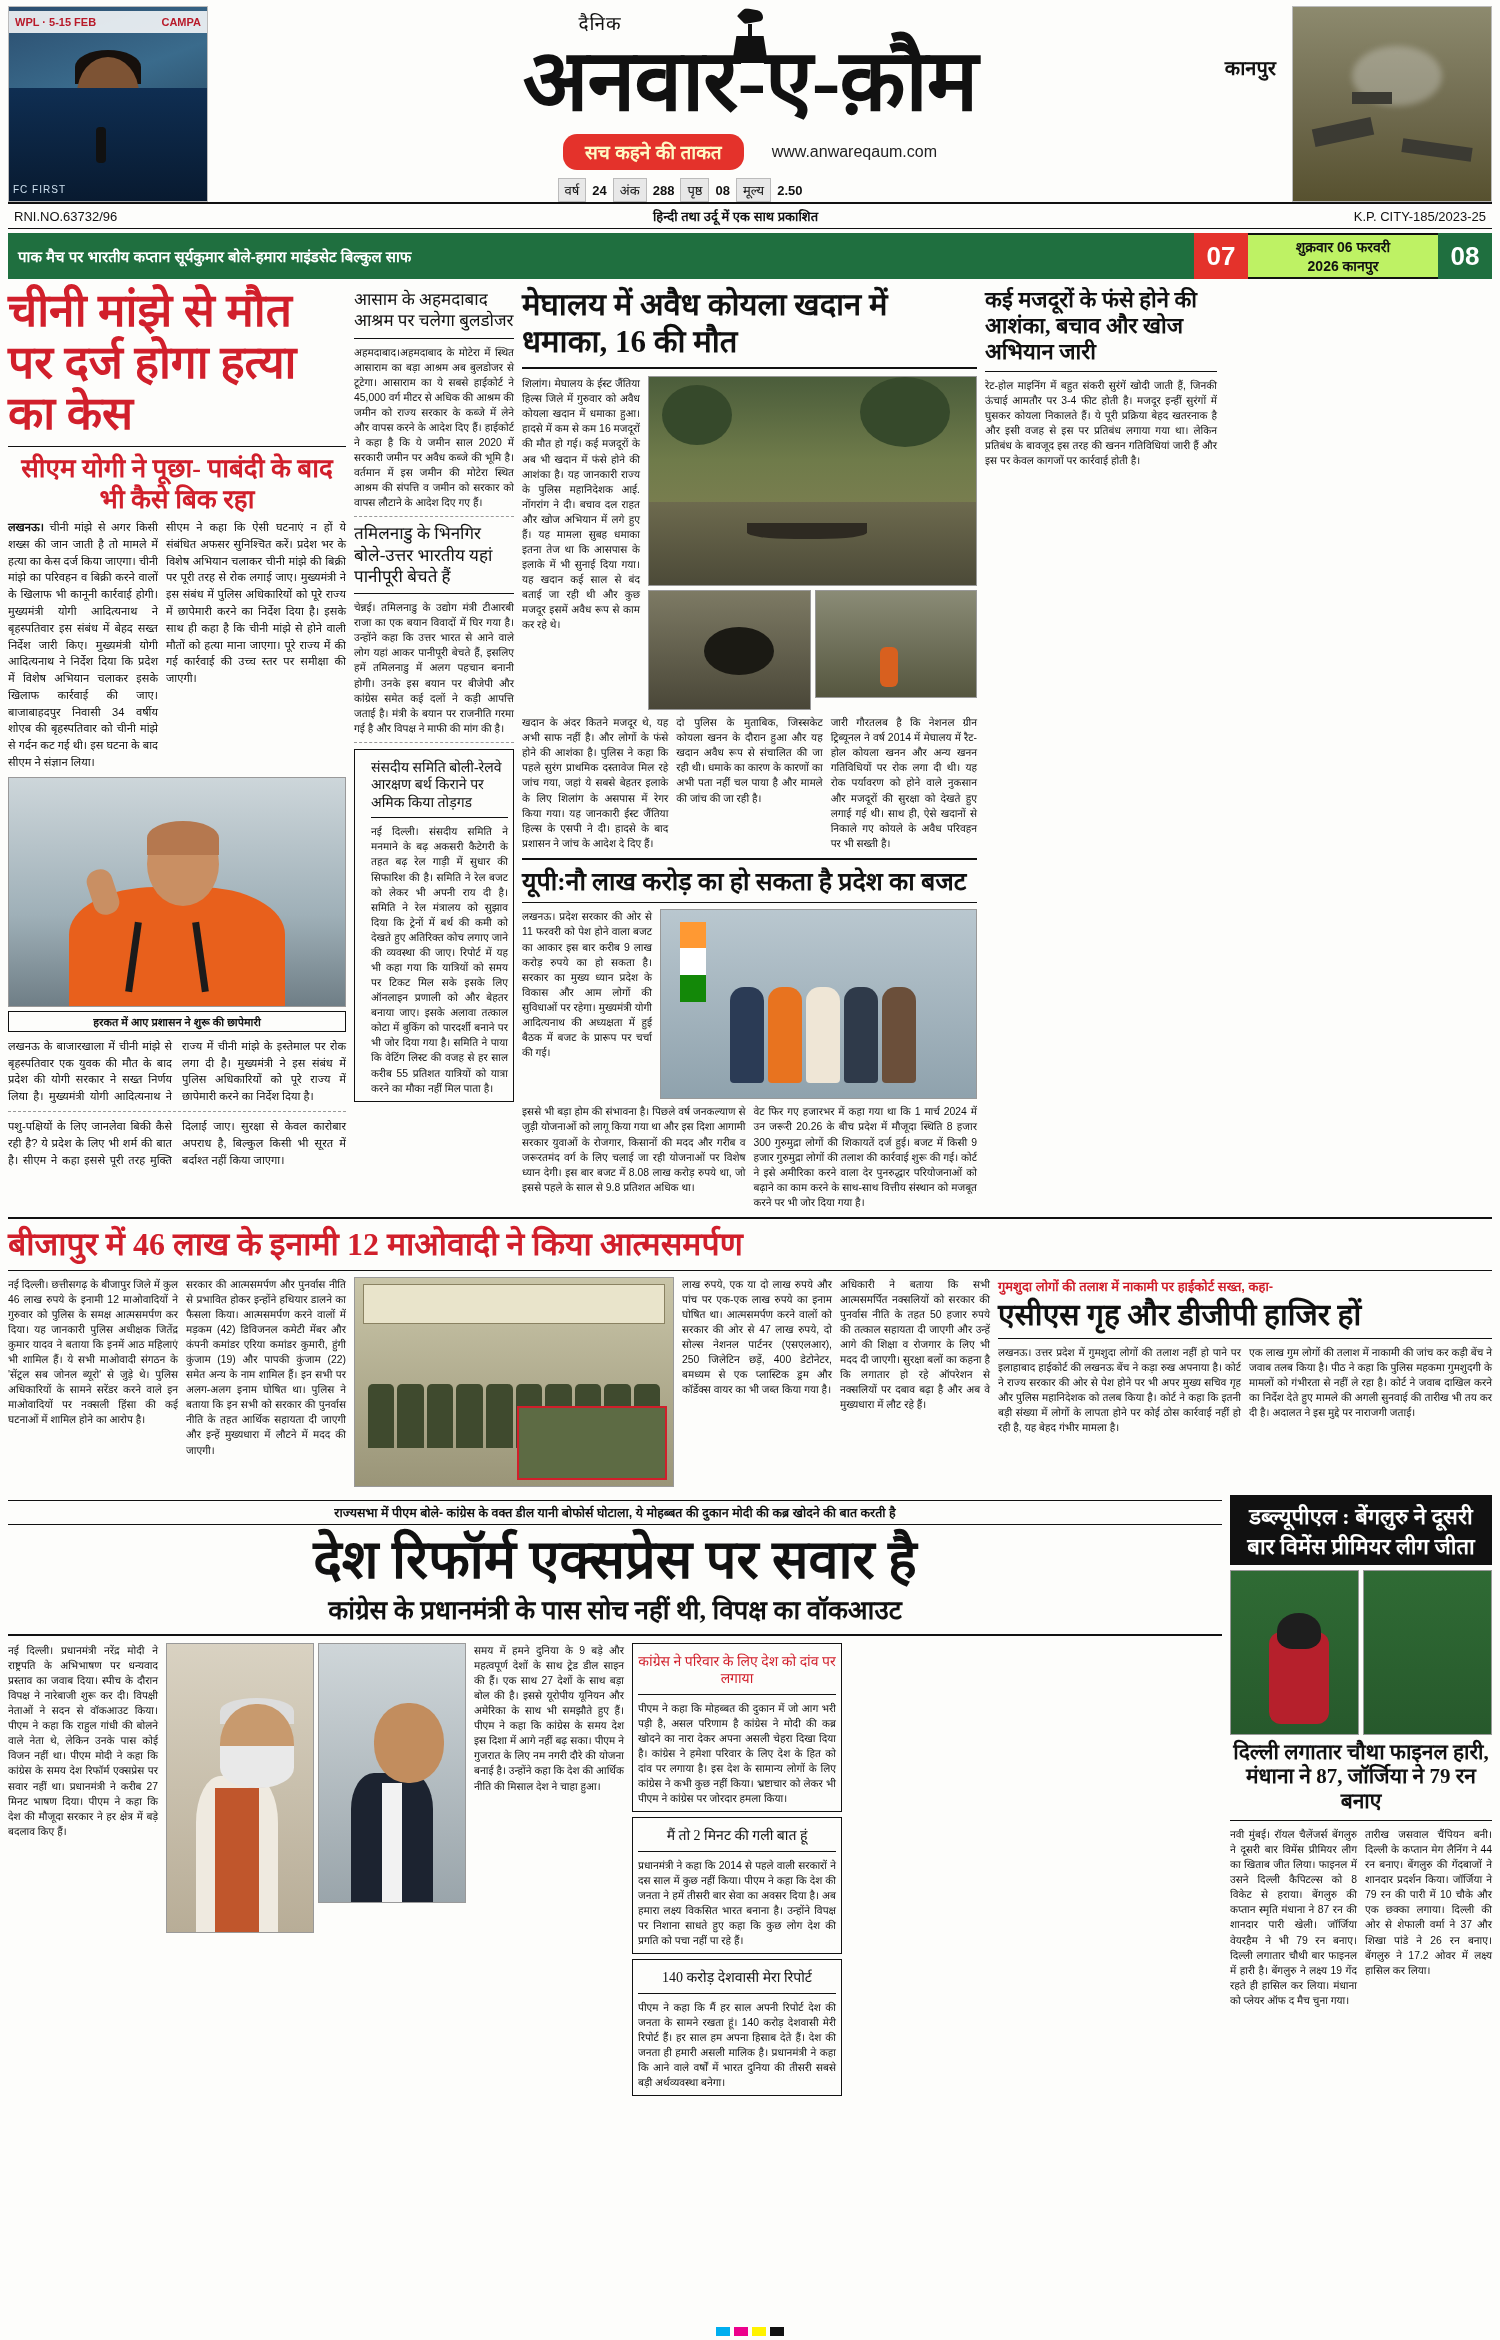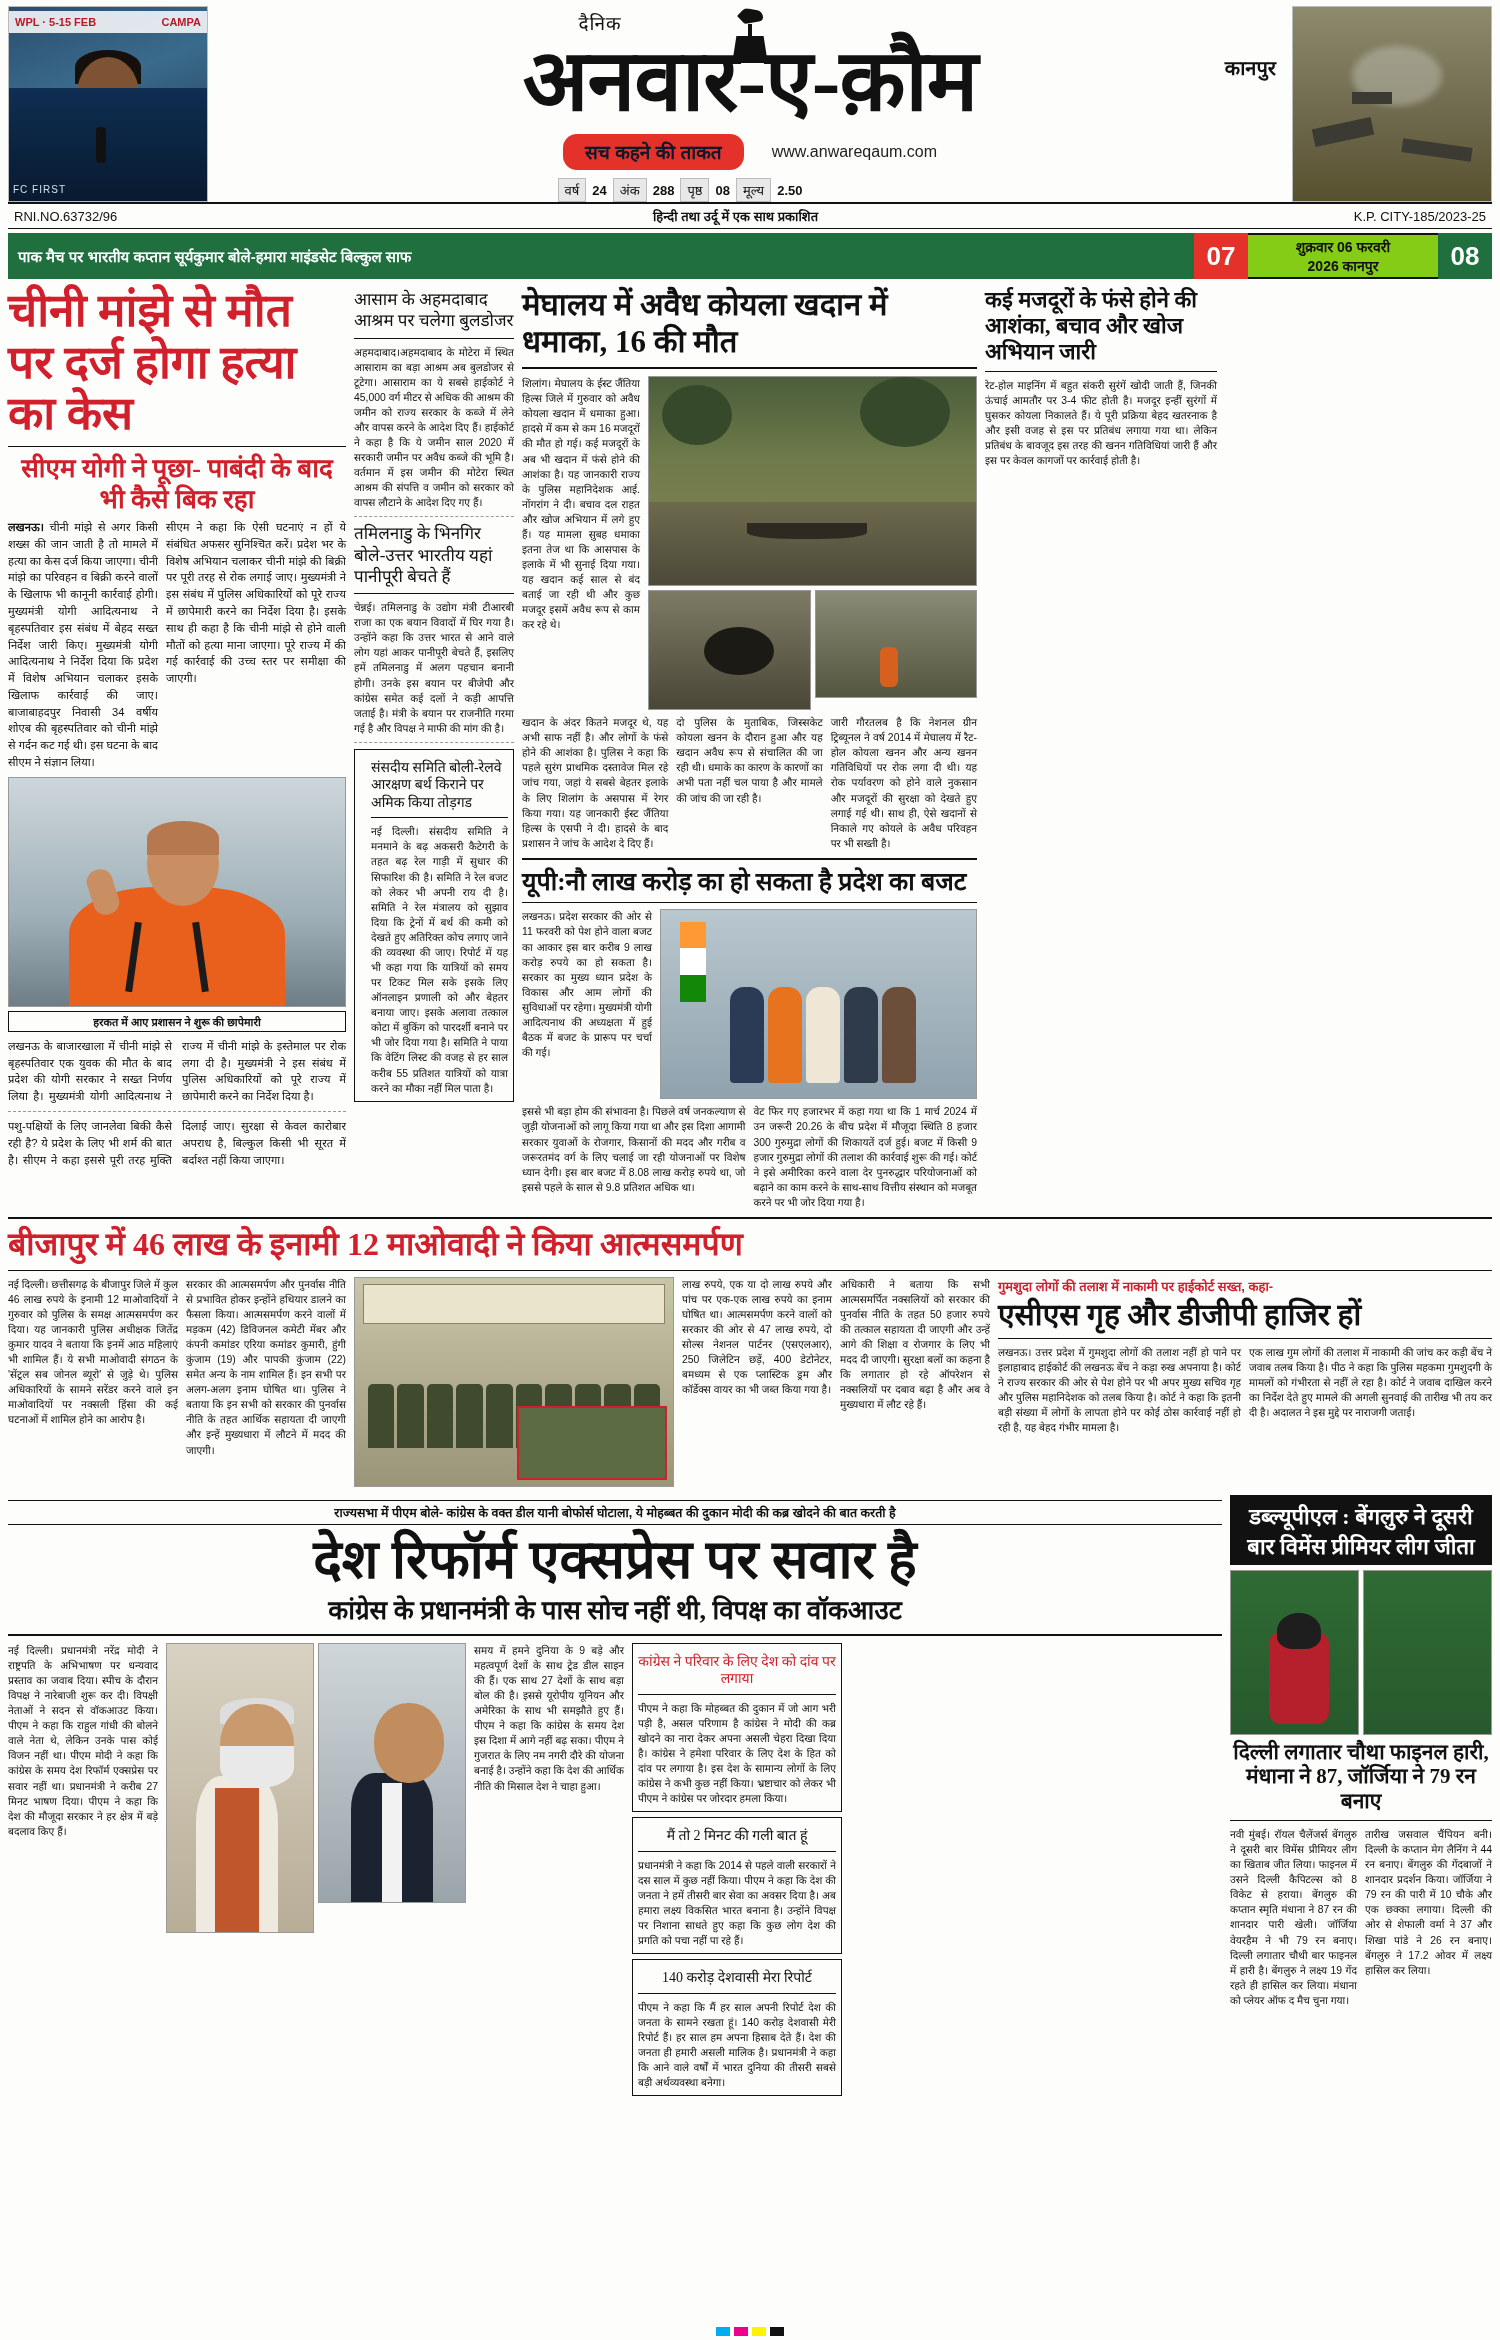--- a/index.html
+++ b/index.html
@@ -68,36 +68,36 @@
   }
   .mh-lamp .base { position:absolute; top:50px; left:4px; width:42px; height:5px; background:#111; border-radius:2px; }
   .mh-pre { font-size:19px; letter-spacing:1px; margin-top:-48px; margin-left:-300px; }
   .mh-title {
     font-size:86px; font-weight:bold; line-height:1;
     letter-spacing:-1px; margin-top:2px;
     font-family:"Liberation Serif", serif;
   }
   .mh-tagrow { display:flex; align-items:center; width:100%; justify-content:center; gap:28px; margin-top:10px; }
   .mh-tag {
-    background:#e4322b; color:#0f172a; font-size:19px; font-weight:bold;
+    background:#e4322b; color:#fef9c3; font-size:19px; font-weight:bold;
     padding:5px 22px; border-radius:14px;
   }
   .mh-site { font-size:16px; color:#222; }
   .mh-meta { display:flex; align-items:center; gap:6px; margin-top:8px; margin-left:-140px; font-size:13px; }
   .mh-meta .k { background:#e8e8e8; padding:2px 6px; border:1px solid #bbb; }
   .mh-meta .v { font-weight:bold; }
 
   .strip-line { display:flex; justify-content:space-between; align-items:center; font-size:13px; border-top:2px solid #111; border-bottom:1px solid #111; padding:3px 6px; }
   .strip-line .mid { font-weight:bold; }
 
   
   .topbar { display:flex; align-items:stretch; height:46px; margin-top:4px; }
   .tb-left { flex:1; background:#1f6f3f; color:#fff; display:flex; align-items:center; padding:0 10px; font-size:15px; font-weight:bold; }
   .tb-num { width:54px; background:#e4322b; color:#fff; display:flex; align-items:center; justify-content:center; font-size:26px; font-weight:bold; }
-  .tb-date { width:190px; background:#84cc16; color:#111; display:flex; flex-direction:column; align-items:center; justify-content:center; font-size:14px; font-weight:bold; border-top:2px solid #111; border-bottom:2px solid #111;}
+  .tb-date { width:190px; background:#bef264; color:#111; display:flex; flex-direction:column; align-items:center; justify-content:center; font-size:14px; font-weight:bold; border-top:2px solid #111; border-bottom:2px solid #111;}
   .tb-right { flex:1; background:#e4322b; color:#fff; display:flex; align-items:center; padding:0 10px; font-size:15px; font-weight:bold; }
   .tb-num2 { width:54px; background:#1f6f3f; color:#fff; display:flex; align-items:center; justify-content:center; font-size:26px; font-weight:bold; }
 
   
   .content { display:flex; gap:8px; margin-top:6px; }
   .col { }
   .colA { width:338px; }
   .colB { width:160px; }
   .colC { width:455px; }
   h1.head-xxl { font-size:46px; line-height:1.12; margin:0 0 6px 0; font-family:"Liberation Serif", serif; }

